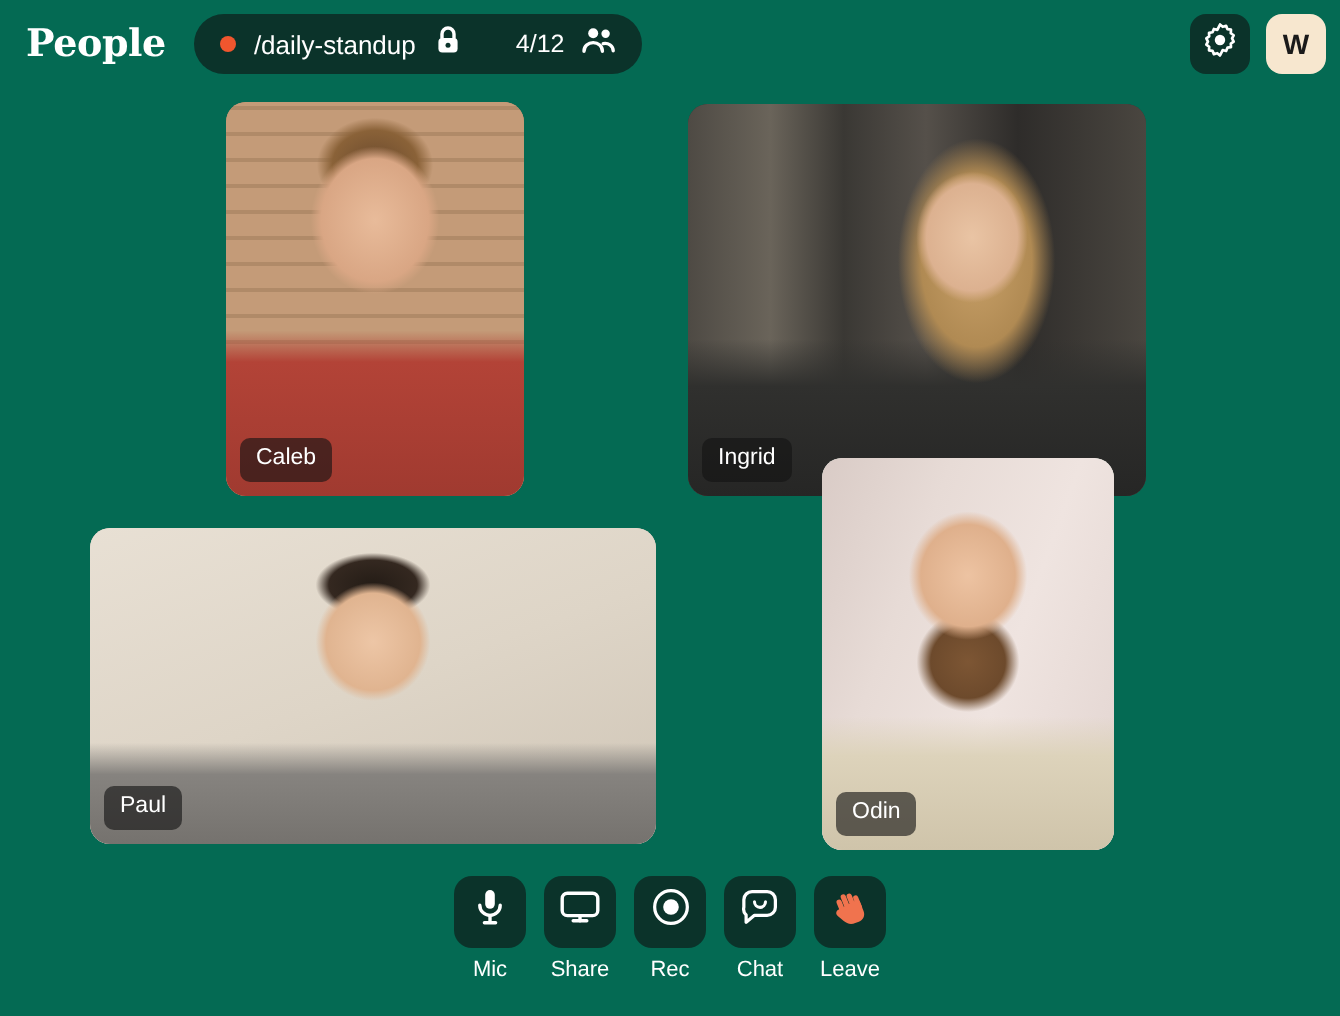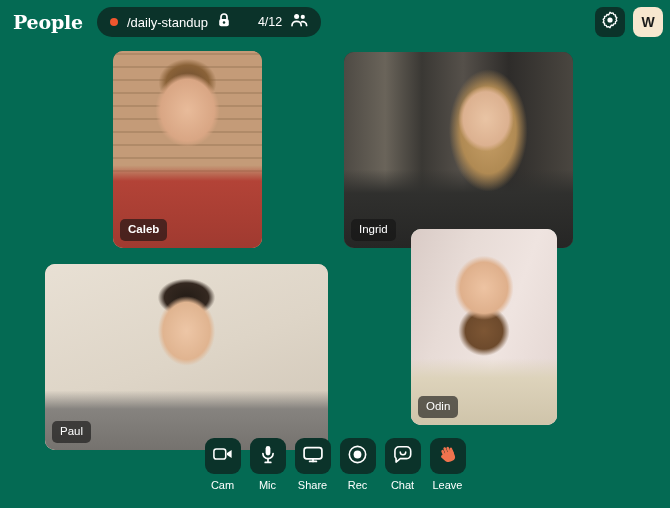--- a/index.html
+++ b/index.html
@@ -105,23 +105,23 @@
     background: rgba(20,20,20,0.62);
     color: #ffffff;
     font-size: 11.5px;
     line-height: 1;
     padding: 5px 8px 6px;
     border-radius: 5px;
     white-space: nowrap;
   }
 
   
-  #tile-caleb  { left: 113px; top: 7px;   width: 149px; height: 197px; font-weight: bold; }
+  #tile-caleb  { left: 113px; top: 7px;   width: 149px; height: 197px; }
   #tile-ingrid { left: 344px; top: 8px;   width: 229px; height: 196px; }
-  #tile-paul   { left: 45px;  top: 220px; width: 283px; height: 186px; }
+  #tile-paul   { left: 45px;  top: 220px; width: 283px; height: 158px; }
   #tile-odin   { left: 411px; top: 185px; width: 146px; height: 196px; }
 
   
   
   .bg-caleb {
     background:
       radial-gradient(ellipse 30% 26% at 50% 30%, #e8bb9a 0%, #d9a684 60%, rgba(217,166,132,0) 72%),
       radial-gradient(ellipse 26% 16% at 50% 16%, #6b4a2e 0%, #8a6238 55%, rgba(138,98,56,0) 75%),
       linear-gradient(180deg, rgba(0,0,0,0) 58%, #b34337 66%, #a03a30 100%),
       repeating-linear-gradient(0deg, #c49b78 0px, #c49b78 11px, #b08a68 11px, #b08a68 13px),
@@ -251,31 +251,20 @@
   </div>
 
   <div class="tile" id="tile-odin">
     <div class="tile-bg bg-odin"></div>
     <div class="name-badge">Odin</div>
   </div>
 </div>
 
 <div id="toolbar">
 
-  <div class="tool">
-    <div class="tool-btn">
-      <span>
-        <svg width="20" height="14" viewBox="0 0 22 15" fill="none">
-          <rect x="1" y="1.9" width="13" height="11.2" rx="2.6" stroke="#fff" stroke-width="1.7"></rect>
-          <path d="M15.4 6.3l5.1-3.1v8.6l-5.1-3.1V6.3z" fill="#fff"></path>
-        </svg>
-      </span>
-    </div>
-    <div class="tool-label">Cam</div>
-  </div>
 
   <div class="tool">
     <div class="tool-btn">
       <span>
         <svg width="14" height="19" viewBox="0 0 14 19" fill="none">
           <rect x="4.6" y="1" width="4.8" height="9.4" rx="2.4" fill="#fff"></rect>
           <path d="M1.9 8.6a5.1 5.1 0 0 0 10.2 0" stroke="#fff" stroke-width="1.7" stroke-linecap="round"></path>
           <path d="M7 13.7V17" stroke="#fff" stroke-width="1.7" stroke-linecap="round"></path>
           <path d="M4.2 17.4h5.6" stroke="#fff" stroke-width="1.7" stroke-linecap="round"></path>
         </svg>

